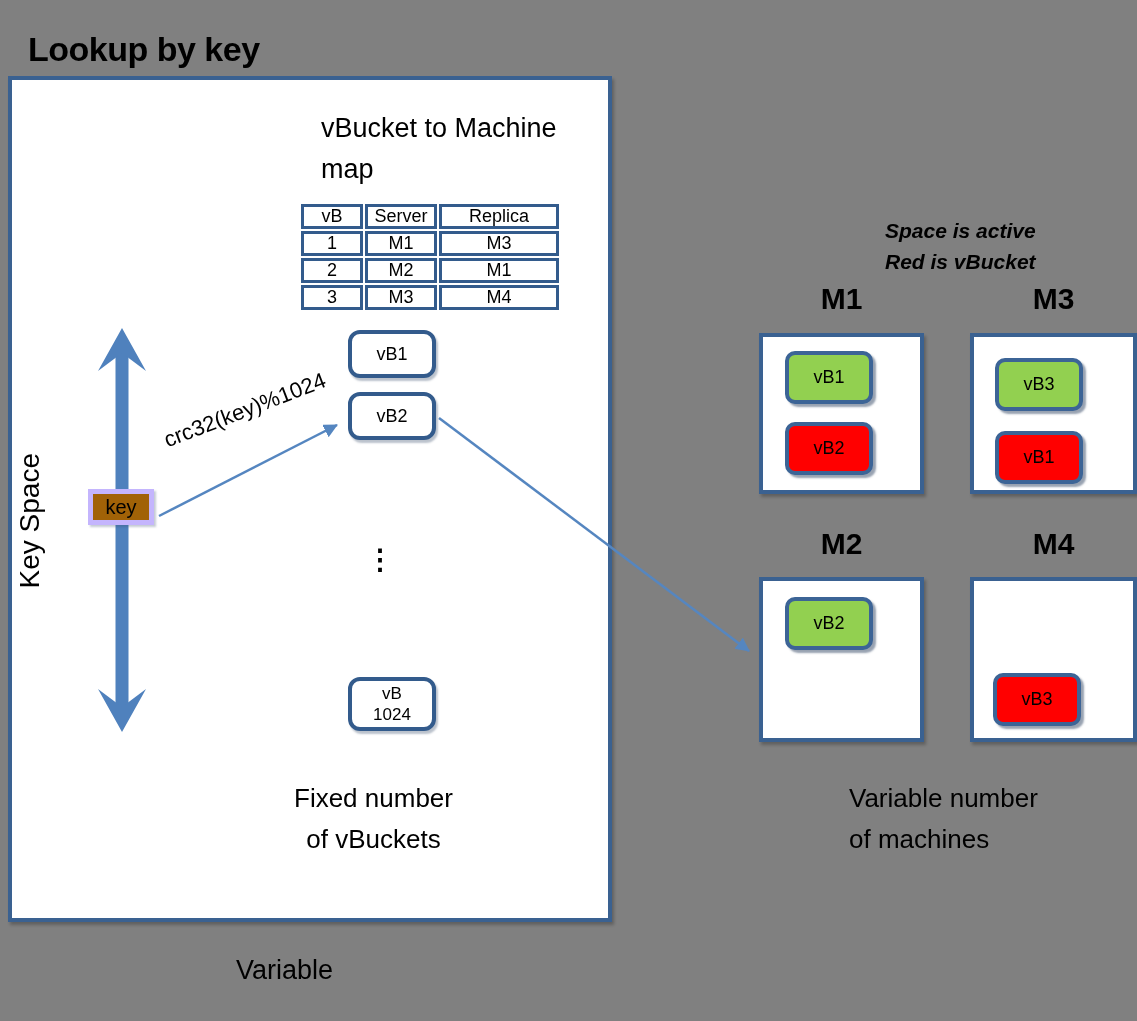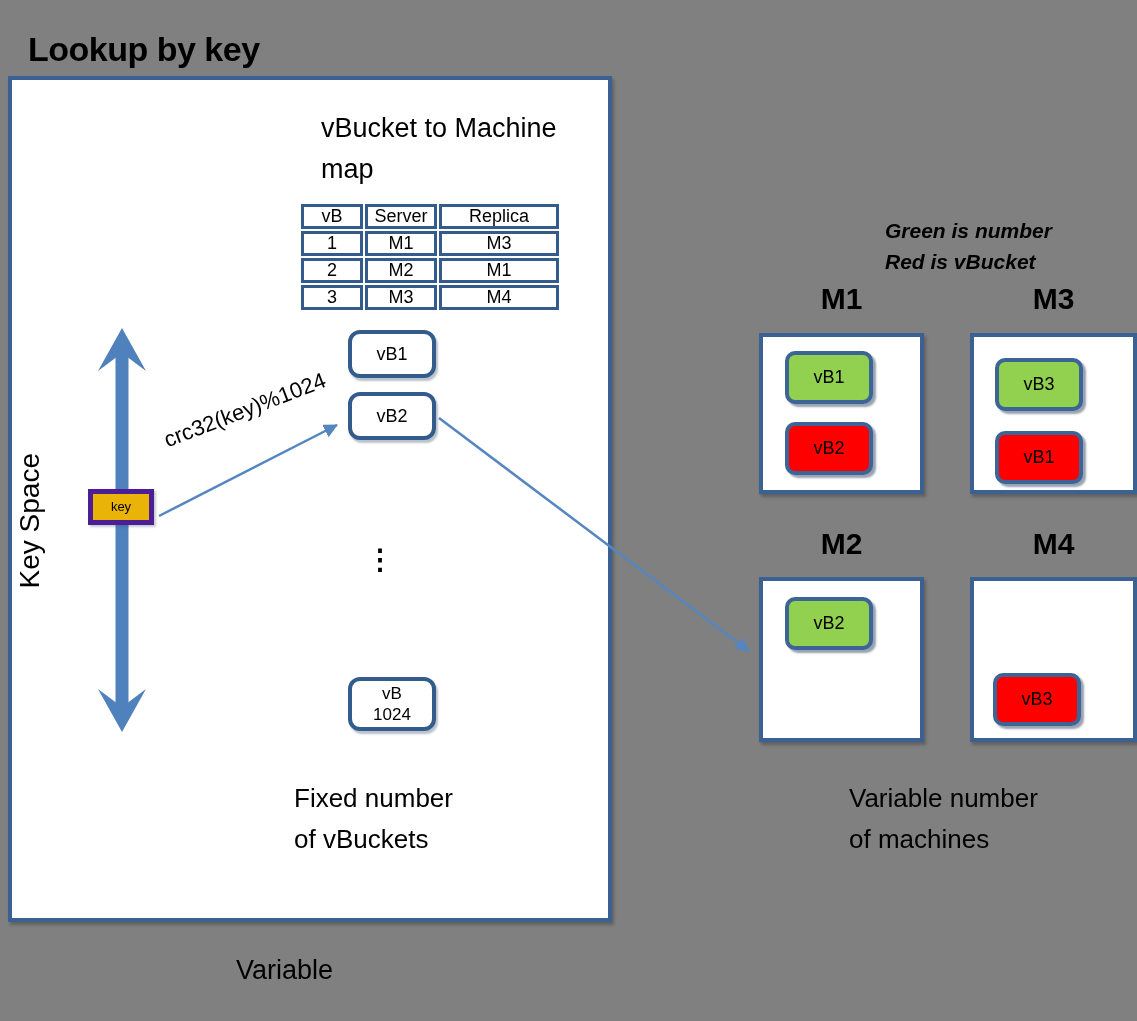--- a/index.html
+++ b/index.html
@@ -30,33 +30,33 @@
     width:80px; height:40px; border:4px solid #335b8c; border-radius:12px;
     background:#fff; text-align:center; font-size:18px; line-height:40px;
     box-shadow:2px 3px 2px rgba(60,80,110,0.35);
   }
   .vchip.vb1{left:348px; top:330px;}
   .vchip.vb2{left:348px; top:392px;}
   .vchip.vb1024{left:348px; top:677px; height:44px; line-height:21px; padding-top:2px;
     font-size:17px; white-space:pre-line;}
   .ellipsis{left:366px; top:546px; font-size:28px; font-weight:bold; line-height:1;}
   .key-box{
-    left:88px; top:489px; width:56px; height:26px; background:#eab308;
-    border:5px solid #4c1d95; text-align:center; font-size:13px; line-height:26px;
+    left:88px; top:489px; width:56px; height:26px; background:#a16207;
+    border:5px solid #c4b5fd; text-align:center; font-size:20px; line-height:26px;
     box-shadow:2px 2px 2px rgba(60,80,110,0.3);
   }
   .key-space{
     left:14px; top:453px; writing-mode:vertical-rl; transform:rotate(180deg);
     font-size:28px;
   }
   .hash-label{
     left:165px; top:428px; font-size:22px;
     transform:rotate(-21deg); transform-origin:0 50%; white-space:nowrap;
   }
-  .fixed-note{left:294px; top:778px; font-size:26px; line-height:41px; white-space:pre-line;}
+  .fixed-note{left:294px; top:778px; font-size:26px; line-height:41px; white-space:pre-line;text-align:center;}
   .clientlib-label{left:236px; top:955px; font-size:27px;}
   
   .legend{left:885px; top:215px; font-size:21px; line-height:31px; font-weight:bold; font-style:italic;}
   .machine-label{font-size:30px; font-weight:bold; text-align:center;}
   .lbl-m1{left:759px; top:282px; width:165px;}
   .lbl-m3{left:970px; top:282px; width:167px;}
   .lbl-m2{left:759px; top:527px; width:165px;}
   .lbl-m4{left:970px; top:527px; width:167px;}
   .machine-box{
     background:#fff; border:4px solid #3a6191;
@@ -136,21 +136,21 @@
 
   <div class="abs key-box">key</div>
   <div class="abs key-space">Key Space</div>
   <div class="abs hash-label">crc32(key)%1024</div>
 
   <div class="abs fixed-note">Fixed number
 of vBuckets</div>
   <div class="abs clientlib-label">Variable</div>
 
   <div class="abs legend">
-    <div>Green is number</div>
+    <div>Space is active</div>
     <div>Red is vBucket</div>
   </div>
 
   <div class="abs machine-label lbl-m1">M1</div>
   <div class="abs machine-label lbl-m3">M3</div>
   <div class="abs machine-label lbl-m2">M2</div>
   <div class="abs machine-label lbl-m4">M4</div>
 
   <div class="abs machine-box box-m1"></div>
   <div class="abs machine-box box-m3"></div>

